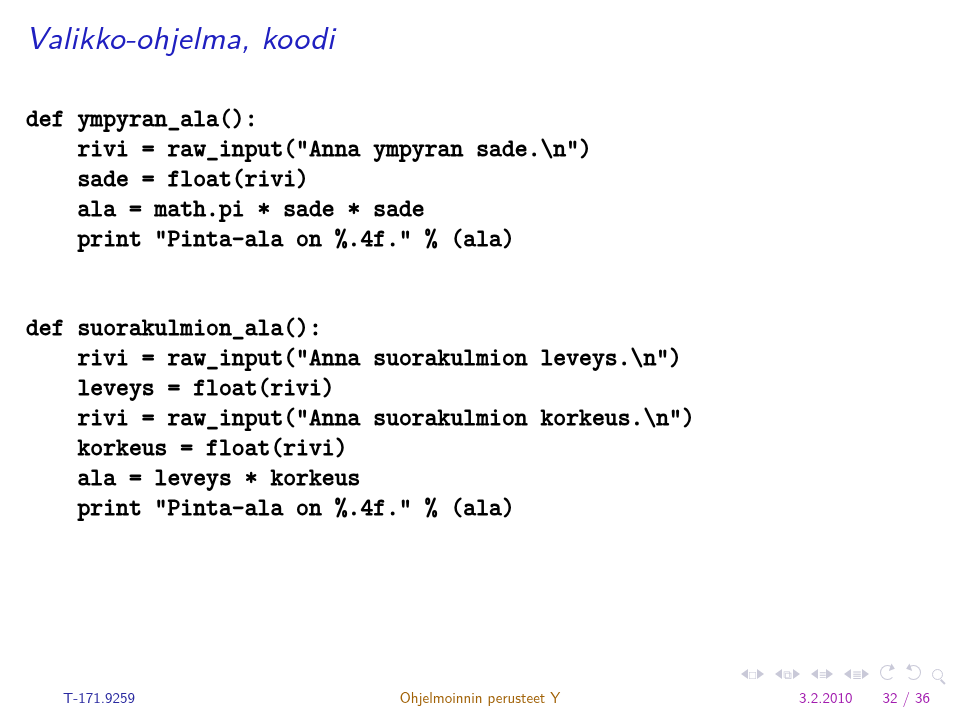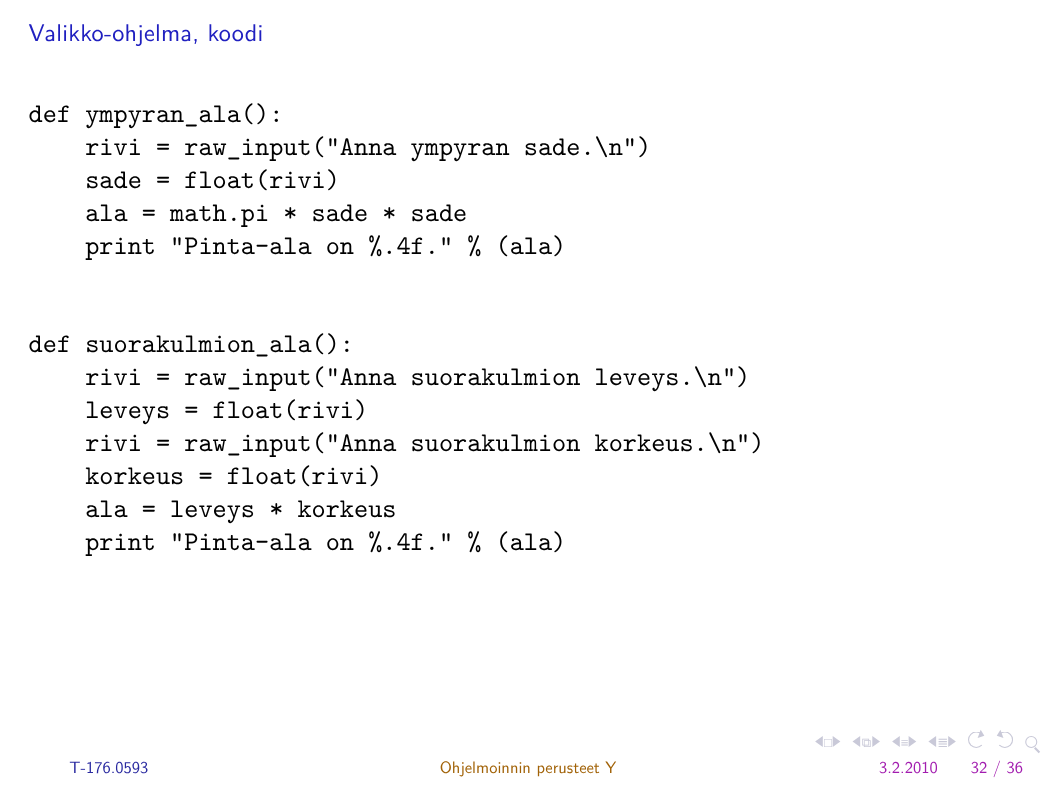--- a/index.html
+++ b/index.html
@@ -11,32 +11,34 @@
     position: relative;
   }
   .slide {
     width: 960px;
     height: 720px;
     padding: 12px 26px 0 26px;
     position: relative;
   }
   .title {
     color: #2020c0;
-    font-size: 22px;
+    font-size: 32px;
     font-weight: 400;
     margin-bottom: 44px;
     letter-spacing: 0.2px;
+    font-style: italic;
   }
   .codeblock {
     font-family: "Latin Modern Mono", "Courier New", Courier, monospace;
     font-size: 24.5px;
     line-height: 1.22;
     white-space: pre;
     color: #000;
     margin-bottom: 60px;
+    font-weight: bold;
   }
   .footer {
     position: absolute;
     left: 0;
     right: 0;
     bottom: 11px;
     height: 24px;
     display: flex;
     align-items: center;
     font-size: 15px;
@@ -184,19 +186,19 @@
       <span class="tri tri-left"></span>
       <span class="nav-icon bar">≣</span>
       <span class="tri tri-right"></span>
     </span>
     <span><span class="undo"></span></span>
     <span><span class="redo"></span></span>
     <span><span class="search-icon"></span></span>
   </div>
 
   <div class="footer">
-    <span class="course">T-176.0593</span>
+    <span class="course">T-171.9259</span>
     <span class="center">Ohjelmoinnin perusteet Y</span>
     <span class="right">
       <span>3.2.2010</span>&nbsp;&nbsp;&nbsp;&nbsp;<span>32</span><span> / </span><span>36</span>
     </span>
   </div>
 </div>
 
 </body></html>

